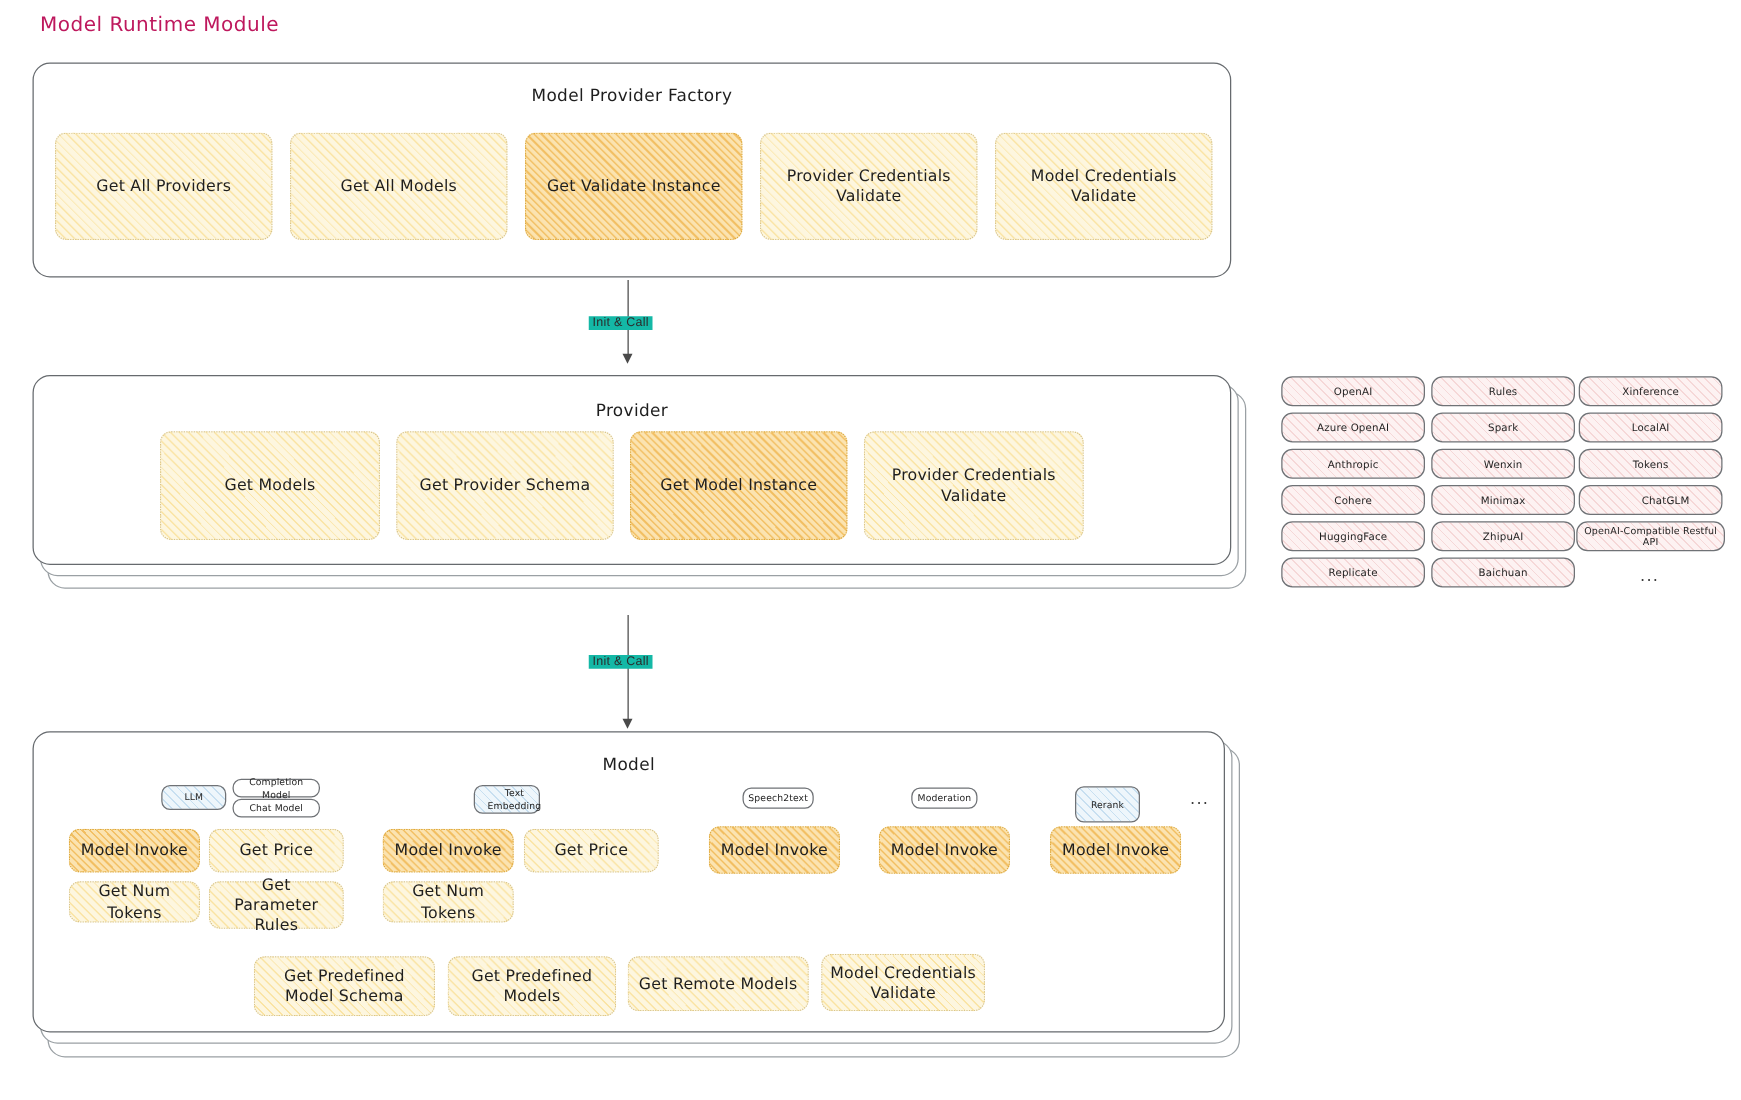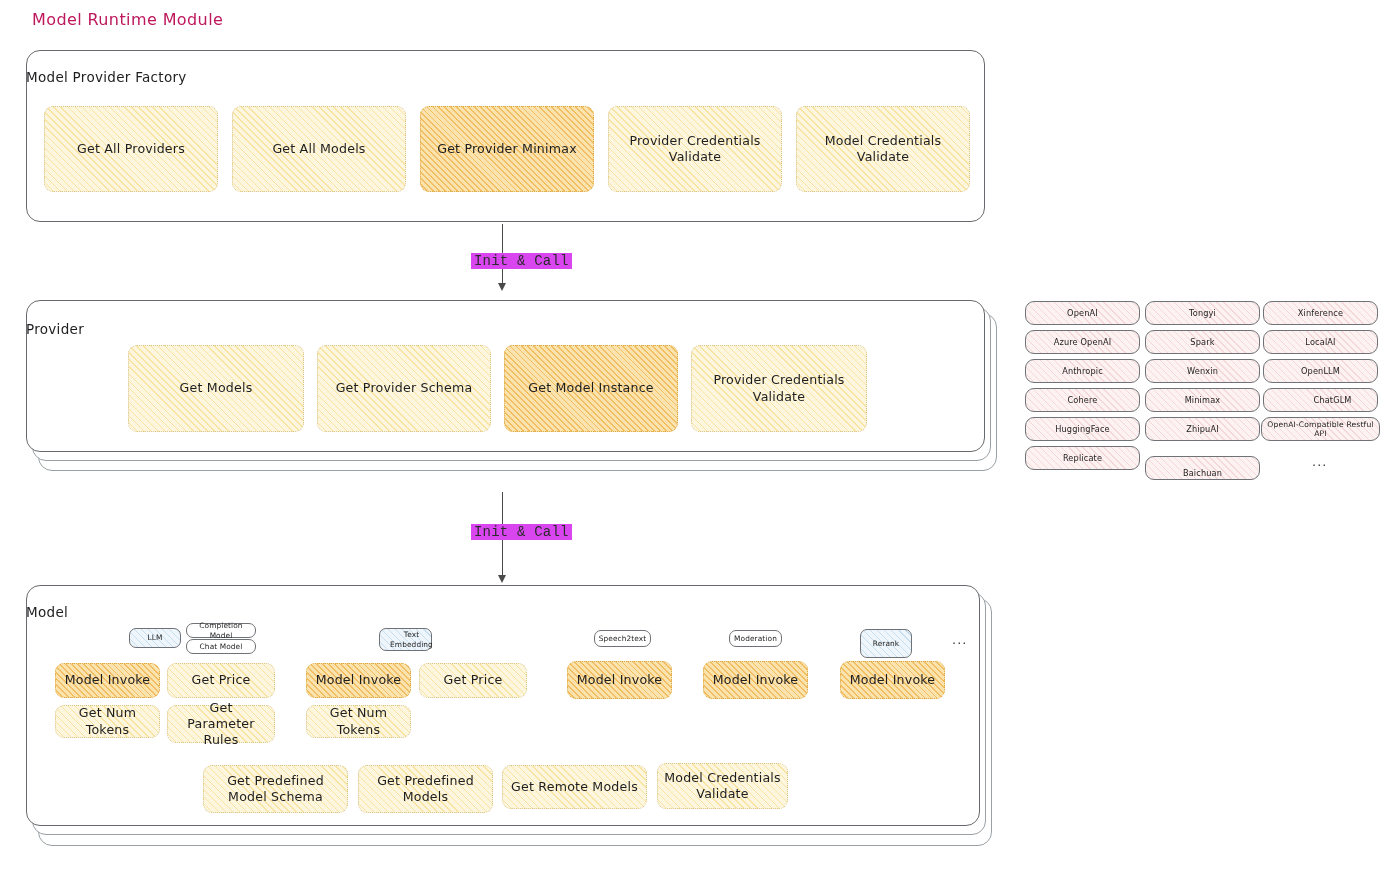--- a/index.html
+++ b/index.html
@@ -68,21 +68,21 @@
   .panel-shadow {
     position: absolute;
     background: #ffffff;
     border: 1.15px solid #9aa0a4;
     border-radius: 14px;
     box-sizing: border-box;
   }
   .panel-title {
     position: absolute;
     width: 100%;
-    text-align: left;
+    text-align: center;
     font-size: 13.5px;
     color: #1e1e1e;
     letter-spacing: .3px;
   }
 
   .card {
     position: absolute;
     box-sizing: border-box;
     border: 1.1px dotted #d7c48c;
     border-radius: 9px;
@@ -149,45 +149,45 @@
   .arrow-head {
     position: absolute;
     left: -4px;
     width: 0; height: 0;
     border-left: 4.5px solid transparent;
     border-right: 4.5px solid transparent;
     border-top: 8px solid #4a4a4a;
   }
   .arrow-label {
     position: absolute;
-    font-family: Liberation Mono, monospace;
-    font-size: 14px;
+    font-family: Liberation Sans, sans-serif;
+    font-size: 10px;
     color: #2b2b2b;
-    background: #d946ef;
+    background: #14b8a6;
     white-space: nowrap;
     padding: 0 3px;
     letter-spacing: .2px;
   }
 </style>
 </head>
 <body>
 
 <div class="page-title">Model Runtime Module</div>
 
 <div class="panel" style="left:26px; top:50px; width:959px; height:172px;"></div>
 <div class="panel-title" style="left:26px; top:69px; width:959px;">Model Provider Factory</div>
 
 <div class="card hatch-yellow" style="left:44px; top:106px; width:174px; height:86px;">
   <span>Get All Providers</span>
 </div>
 <div class="card hatch-yellow" style="left:232px; top:106px; width:174px; height:86px;">
   <span>Get All Models</span>
 </div>
 <div class="card strong hatch-orange" style="left:420px; top:106px; width:174px; height:86px;">
-  <span>Get Provider Minimax</span>
+  <span>Get Validate Instance</span>
 </div>
 <div class="card hatch-yellow" style="left:608px; top:106px; width:174px; height:86px;">
   <span>Provider Credentials Validate</span>
 </div>
 <div class="card hatch-yellow" style="left:796px; top:106px; width:174px; height:86px;">
   <span>Model Credentials Validate</span>
 </div>
 
 <div class="arrow-wrap" style="left:502px; top:224px; width:1.2px; height:68px;">
   <div class="arrow-line" style="height:60px;"></div>
@@ -226,46 +226,46 @@
   <span>Cohere</span>
 </div>
 <div class="pill hatch-pink" style="left:1025px; top:417px; width:115px; height:24px;">
   <span>HuggingFace</span>
 </div>
 <div class="pill hatch-pink" style="left:1025px; top:446px; width:115px; height:24px;">
   <span>Replicate</span>
 </div>
 
 <div class="pill hatch-pink" style="left:1145px; top:301px; width:115px; height:24px;">
-  <span>Tongyi</span>
+  <span>Rules</span>
 </div>
 <div class="pill hatch-pink" style="left:1145px; top:330px; width:115px; height:24px;">
   <span>Spark</span>
 </div>
 <div class="pill hatch-pink" style="left:1145px; top:359px; width:115px; height:24px;">
   <span>Wenxin</span>
 </div>
 <div class="pill hatch-pink" style="left:1145px; top:388px; width:115px; height:24px;">
   <span>Minimax</span>
 </div>
 <div class="pill hatch-pink" style="left:1145px; top:417px; width:115px; height:24px;">
   <span>ZhipuAI</span>
 </div>
-<div class="pill hatch-pink" style="left:1145px; top:456px; width:115px; height:24px;align-items:flex-end;">
+<div class="pill hatch-pink" style="left:1145px; top:446px; width:115px; height:24px;">
   <span>Baichuan</span>
 </div>
 
 <div class="pill hatch-pink" style="left:1263px; top:301px; width:115px; height:24px;">
   <span>Xinference</span>
 </div>
 <div class="pill hatch-pink" style="left:1263px; top:330px; width:115px; height:24px;">
   <span>LocalAI</span>
 </div>
 <div class="pill hatch-pink" style="left:1263px; top:359px; width:115px; height:24px;">
-  <span>OpenLLM</span>
+  <span>Tokens</span>
 </div>
 <div class="pill hatch-pink" style="left:1263px; top:388px; width:115px; height:24px;padding-left:28px;">
   <span>ChatGLM</span>
 </div>
 <div class="pill hatch-pink" style="left:1261px; top:417px; width:119px; height:24px; font-size:7.6px;">
   <span>OpenAI-Compatible Restful API</span>
 </div>
 <div class="ellipsis" style="left:1312px; top:455px;">...</div>
 
 <div class="arrow-wrap" style="left:502px; top:492px; width:1.2px; height:92px;">

